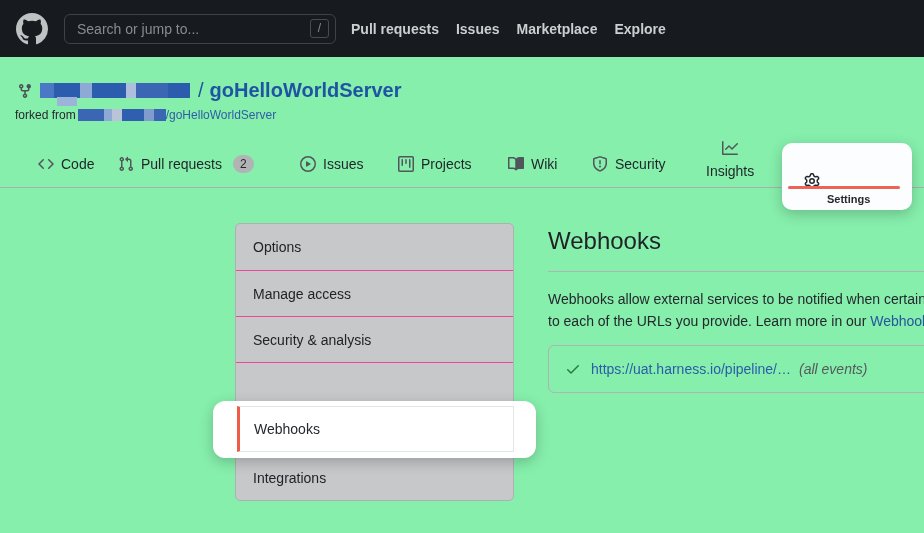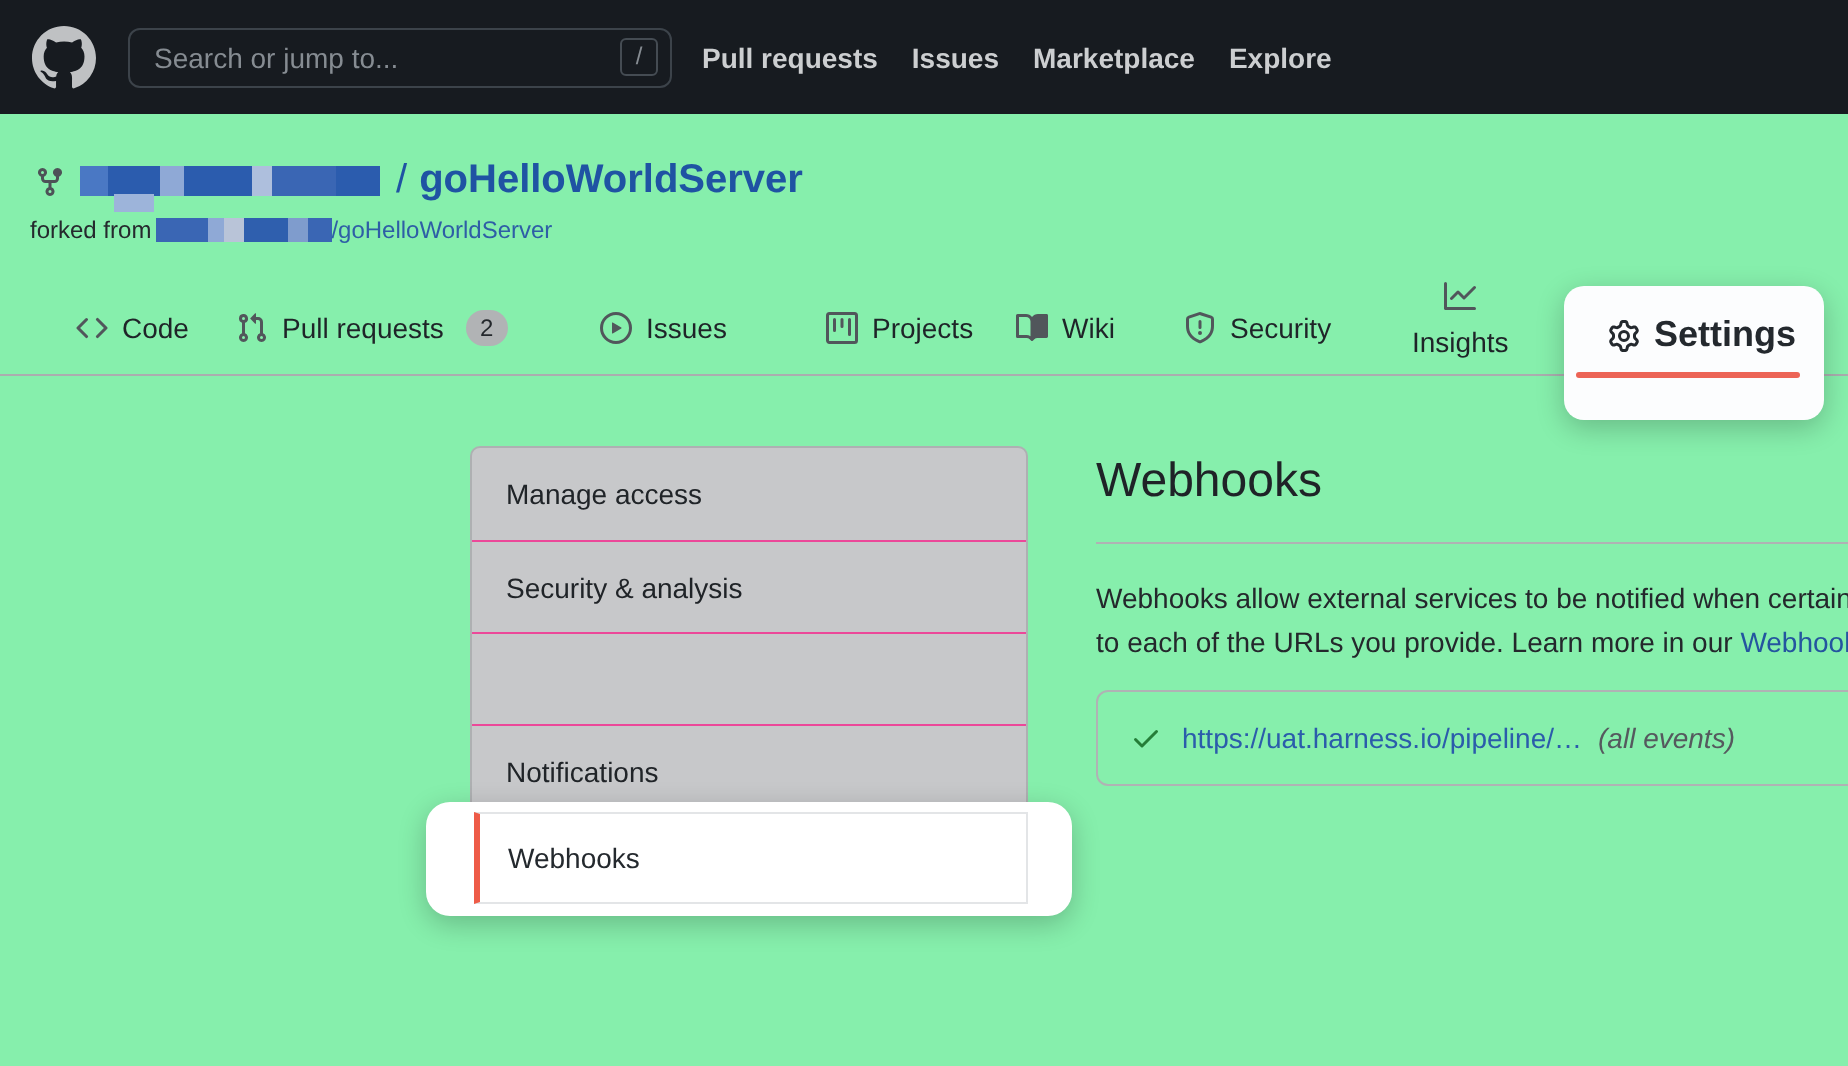--- a/index.html
+++ b/index.html
@@ -48,33 +48,33 @@
   
   .tab-bar { position:absolute; top:140px; left:0; right:0; height:48px; border-bottom:1px solid #abadaf; }
   .tab { position:absolute; top:0; height:48px; display:flex; align-items:center; gap:7px; cursor:pointer; }
   .tab svg { width:16px; height:16px; color:#51565b; flex:0 0 auto; }
   .tab .tab-label { font-size:14px; color:#1f2428; white-space:nowrap; }
   .counter-badge {
     margin-left:4px; background:#b1b3b5; color:#24282c; font-size:12px;
     padding:1px 7px; border-radius:10px; line-height:16px;
   }
   .tab-code { left:38px; } .tab-pull-requests { left:118px; } .tab-actions { left:300px; }
-  .tab-projects { left:413px; } .tab-wiki { left:508px; } .tab-security { left:592px; }
+  .tab-projects { left:398px; } .tab-wiki { left:508px; } .tab-security { left:592px; }
   .tab-insights { left:706px;flex-direction:column; }
 
   
   .spotlight-settings {
     position:absolute; left:782px; top:143px; width:130px; height:67px;
     background:#fcfdfe; border-radius:10px; box-shadow:0 4px 14px rgba(0,0,0,0.22); z-index:30;
   }
   .spotlight-settings .tab-settings {
     position:absolute; left:22px; top:14px; display:flex; align-items:center; gap:7px; cursor:pointer;
   }
   .spotlight-settings .tab-settings svg { width:16px; height:16px; color:#24292e; }
-  .spotlight-settings .tab-settings .tab-label { font-size:18px; font-weight:700; color:#24292e; }
+  .spotlight-settings .tab-settings .tab-label { font-size:11px; font-weight:700; color:#24292e;margin-top:36px; }
   .settings-underline { position:absolute; left:6px; width:112px; bottom:21px; height:3px; border-radius:2px; }
 
   
   .settings-menu {
     position:absolute; left:235px; top:223px; width:279px;
     border:1px solid #aeb0b2; border-radius:5px; background:#c7c8ca; overflow:hidden;
   }
   .menu-row { height:46px; line-height:46px; padding-left:17px; font-size:14px; color:#202428; cursor:pointer; }
   .menu-row + .menu-row { border-top:1px solid #ec4899; }
 
@@ -194,20 +194,21 @@
     <div class="tab-settings">
       <svg viewBox="0 0 16 16" fill="currentColor" aria-hidden="true">
           <path d="M8 0a8.2 8.2 0 0 1 .701.031C9.444.095 9.99.645 10.16 1.29l.288 1.107c.018.066.079.158.212.224.231.114.454.243.668.386.123.082.233.09.299.071l1.103-.303c.644-.176 1.392.021 1.82.63.27.385.506.792.704 1.218.315.675.111 1.422-.364 1.891l-.814.806c-.049.048-.098.147-.088.294a6.214 6.214 0 0 1 0 .772c-.01.147.039.246.088.294l.814.806c.475.469.679 1.216.364 1.891a7.977 7.977 0 0 1-.704 1.217c-.428.61-1.176.807-1.82.63l-1.102-.302c-.067-.019-.177-.011-.3.071a5.909 5.909 0 0 1-.668.386c-.133.066-.194.158-.211.224l-.29 1.106c-.168.646-.715 1.196-1.458 1.26a8.006 8.006 0 0 1-1.402 0c-.743-.064-1.289-.614-1.458-1.26l-.289-1.106c-.018-.066-.079-.158-.212-.224a5.738 5.738 0 0 1-.668-.386c-.123-.082-.233-.09-.299-.071l-1.103.303c-.644.176-1.392-.021-1.82-.63a8.12 8.12 0 0 1-.704-1.218c-.315-.675-.111-1.422.363-1.891l.815-.806c.05-.048.098-.147.088-.294a6.214 6.214 0 0 1 0-.772c.01-.147-.038-.246-.088-.294l-.815-.806C.635 6.045.431 5.298.746 4.623a7.92 7.92 0 0 1 .704-1.217c.428-.61 1.176-.807 1.82-.63l1.102.302c.067.019.177.011.3-.071.214-.143.437-.272.668-.386.133-.066.194-.158.211-.224l.29-1.106C6.009.645 6.556.095 7.299.03 7.53.01 7.764 0 8 0Zm-.571 1.525c-.036.003-.108.036-.137.146l-.289 1.105c-.147.561-.549.967-.998 1.189-.173.086-.34.183-.5.29-.417.278-.97.423-1.529.27l-1.103-.303c-.109-.03-.175.016-.195.045-.22.312-.412.644-.573.99-.014.031-.021.11.059.19l.815.806c.411.406.562.957.53 1.456a4.709 4.709 0 0 0 0 .582c.032.499-.119 1.05-.53 1.456l-.815.806c-.081.08-.073.159-.059.19.162.346.353.677.573.989.02.03.085.076.195.046l1.102-.303c.56-.153 1.113-.008 1.53.27.161.107.328.204.501.29.447.222.85.629.997 1.189l.289 1.105c.029.109.101.143.137.146a6.6 6.6 0 0 0 1.142 0c.036-.003.108-.036.137-.146l.289-1.105c.147-.561.549-.967.998-1.189.173-.086.34-.183.5-.29.417-.278.97-.423 1.529-.27l1.103.303c.109.029.175-.016.195-.045.22-.313.411-.644.573-.99.014-.031.021-.11-.059-.19l-.815-.806c-.411-.406-.562-.957-.53-1.456a4.709 4.709 0 0 0 0-.582c-.032-.499.119-1.05.53-1.456l.815-.806c.081-.08.073-.159.059-.19a6.464 6.464 0 0 0-.573-.989c-.02-.03-.085-.076-.195-.046l-1.102.303c-.56.153-1.113.008-1.53-.27a4.44 4.44 0 0 0-.501-.29c-.447-.222-.85-.629-.997-1.189l-.289-1.105c-.029-.11-.101-.143-.137-.146a6.6 6.6 0 0 0-1.142 0ZM11 8a3 3 0 1 1-6 0 3 3 0 0 1 6 0ZM9.5 8a1.5 1.5 0 1 0-3.001.001A1.5 1.5 0 0 0 9.5 8Z"></path>
         </svg>
       <span class="tab-label">Settings</span>
     </div>
     <div class="settings-underline" style="background: rgb(236, 100, 86);"></div>
   </div>
 
   <div class="settings-menu">
+    <div class="menu-row">Options</div>
     <div class="menu-row">Manage access</div>
     <div class="menu-row">Security &amp; analysis</div>
     <div class="menu-row"></div>
     <div class="menu-row">Notifications</div>
     <div class="menu-row">Integrations</div>
   </div>
 
   <div class="spotlight-webhooks">
     <div class="webhooks-row" style="border-left-color: rgb(238, 91, 71);">Webhooks</div>
   </div>

